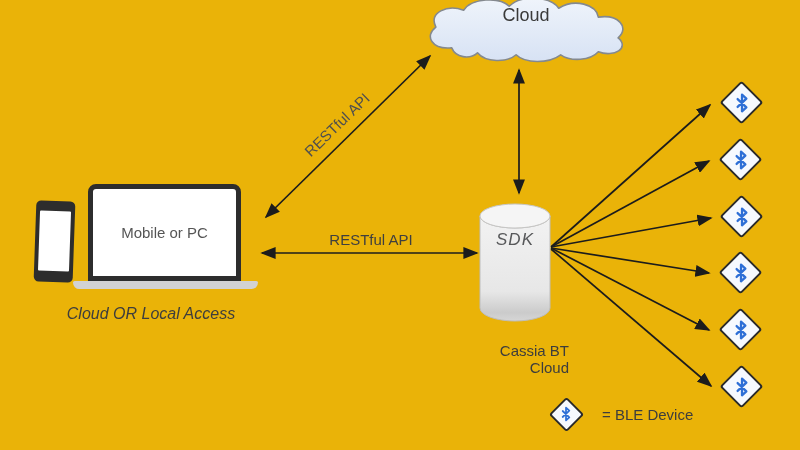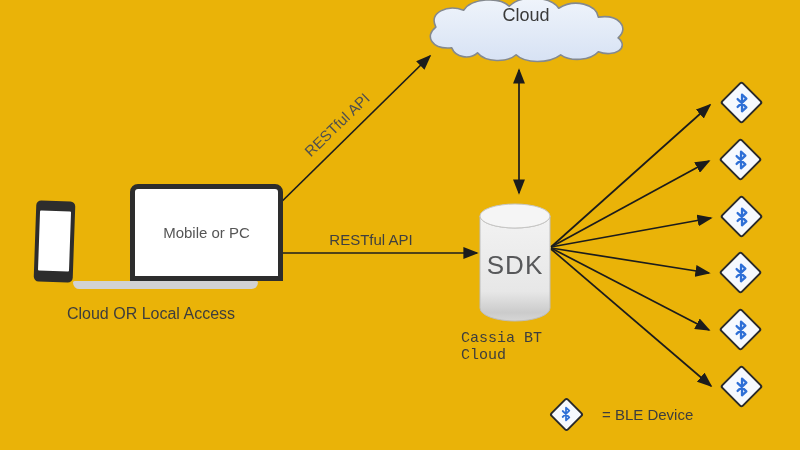--- a/index.html
+++ b/index.html
@@ -28,52 +28,52 @@
     left:35px;top:201px;width:39px;height:81px;
     background:#2d2d2d;border-radius:5px;transform:rotate(2deg);
   }
   .phone-screen{
     position:absolute;left:4px;right:4px;top:10px;bottom:11px;
     background:#ffffff;border-radius:1px;
   }
   .laptop-screen{
     left:88px;top:184px;width:143px;height:87px;
     background:#ffffff;border:5px solid #2d2d2d;border-radius:8px 8px 0 0;
-    display:flex;align-items:center;justify-content:center;margin-left:42px;
+    display:flex;align-items:center;justify-content:center;
   }
   .laptop-screen-label{font-size:15px;color:#555555;}
   .laptop-base{
     left:73px;top:281px;width:185px;height:8px;
     background:#d2d2d2;border-radius:2px 2px 8px 8px;
   }
   .client-caption{
     left:60px;top:305px;width:182px;text-align:center;
-    font-size:16px;color:#3d3d3d;
+    font-size:16px;color:#3d3d3d;font-style:italic;
   }
 
   
   .api-label-diagonal{
     left:276px;top:116px;width:122px;text-align:center;
     font-size:15px;color:#4f4f4f;
     transform:rotate(-44deg);
   }
   .api-label-horizontal{
     left:310px;top:231px;width:122px;text-align:center;
     font-size:15px;color:#3f3f3f;
   }
 
   
   .cylinder-wrap{left:478px;top:202px;width:74px;height:124px;}
   .router-label{
-    position:absolute;left:0;right:0;top:48px;text-align:center;
-    font-size:26px;color:#57585a;letter-spacing:1px;
+    position:absolute;left:0;right:0;top:28px;text-align:center;
+    font-size:17px;color:#57585a;letter-spacing:1px;font-style:italic;
   }
   .router-caption{
-    left:461px;top:330px;width:108px;text-align:left;
-    font-size:15px;line-height:17px;color:#3d3d3d;font-family:Liberation Mono, monospace;
+    left:461px;top:342px;width:108px;text-align:right;
+    font-size:15px;line-height:17px;color:#3d3d3d;
   }
 
   
   .device{width:46px;height:46px;}
   .device .dshape{
     position:absolute;left:7px;top:7px;width:27px;height:27px;
     transform:rotate(45deg);
     border:2.5px solid #2a2a2a;background:#f6f9fe;border-radius:3px;
   }
   .device svg.bt{

